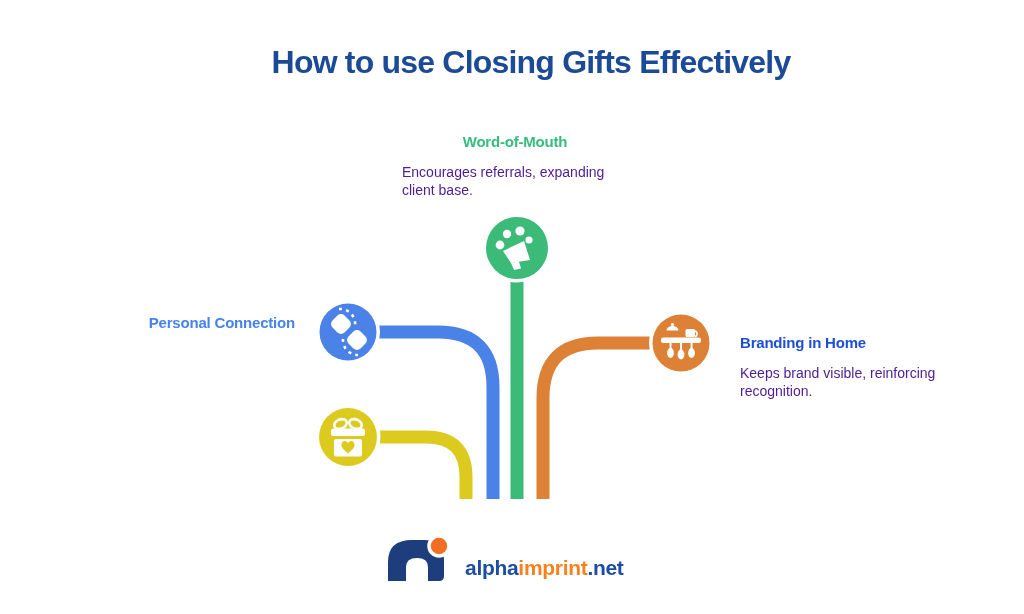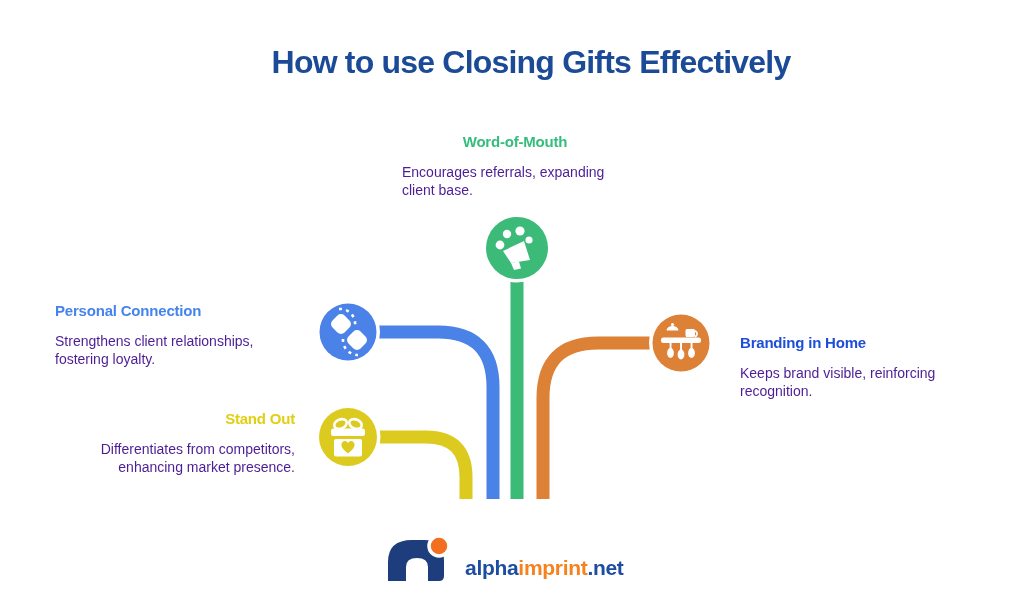--- a/index.html
+++ b/index.html
@@ -23,21 +23,21 @@
     margin:0 0 14px 0;
     font-size:15px;font-weight:bold;letter-spacing:-0.2px;
   }
   .branch p{
     margin:0;
     font-size:14px;line-height:17.5px;
     color:#4c1d95;
   }
   .b-wom{left:402px;top:133px;width:226px;text-align:left;}
   .b-wom h2{text-align:center;}
-  .b-pc{left:55px;top:302px;width:240px;}
+  .b-pc{left:55px;top:314px;width:240px;text-align:right;}
   .b-so{left:55px;top:410px;width:240px;text-align:right;}
   .b-bih{left:740px;top:312px;width:240px;text-align:left;}
   .footer{
     position:absolute;left:386px;top:534px;height:48px;
     display:flex;align-items:flex-end;
   }
   .logo-mark{display:block;}
   .logo-text{
     margin-left:13px;
     font-size:21px;font-weight:bold;letter-spacing:-0.3px;
@@ -114,27 +114,22 @@
     </g>
   </svg>
 
   <div class="branch b-wom">
     <h2 style="color: rgb(53, 189, 124);">Word-of-Mouth</h2>
     <p>Encourages referrals, expanding client base.</p>
   </div>
 
   <div class="branch b-pc">
     <h2 style="color: rgb(69, 131, 239);">Personal Connection</h2>
-    <p>Strengthens client relationships, fostering loyalty.</p>
   </div>
 
-  <div class="branch b-so">
-    <h2 style="color: rgb(226, 207, 18);">Stand Out</h2>
-    <p>Differentiates from competitors, enhancing market presence.</p>
-  </div>
 
   <div class="branch b-bih">
     <h2 style="color: #1d4ed8; margin-top: 22px;">Branding in Home</h2>
     <p>Keeps brand visible, reinforcing recognition.</p>
   </div>
 
   <div class="footer">
     <svg class="logo-mark" width="66" height="48" viewBox="0 0 66 48">
       <path d="M2,47 L2,28 Q2,6 26,6 L38,6 Q58,6 58,26 L58,42 Q58,47 53,47 L42,47 L42,33 Q42,24 31,24 Q20,24 20,33 L20,47 Z" fill="#1e3d7c"></path>
       <circle cx="53" cy="12" r="10" stroke="#ffffff" stroke-width="3.5" fill="#f26f21"></circle>

